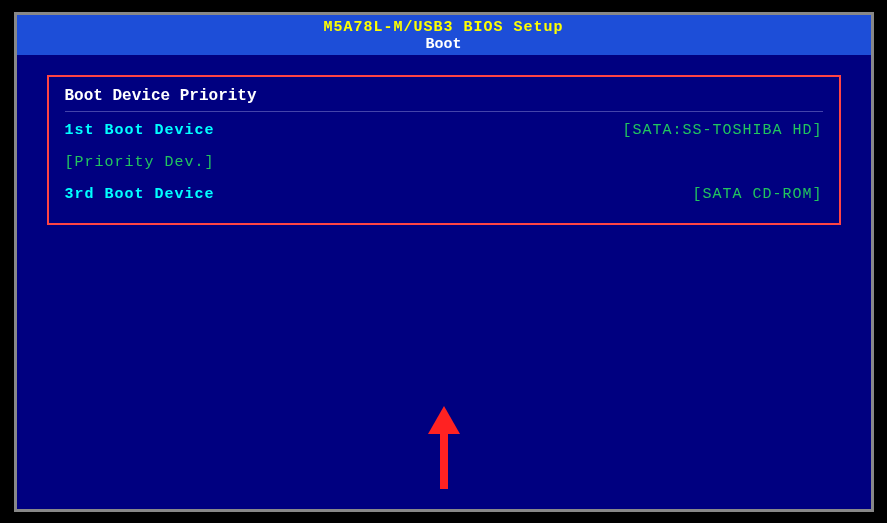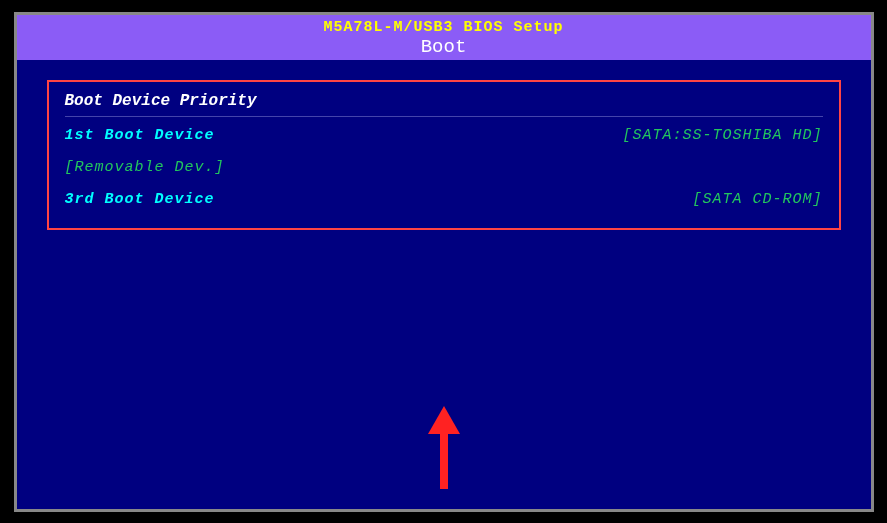--- a/index.html
+++ b/index.html
@@ -23,46 +23,45 @@
       width: 860px;
       height: 500px;
       background: #000080;
       border: 3px solid #888;
       position: relative;
       display: flex;
       flex-direction: column;
     }
 
     .header-bar {
-      background: #8b5cf6;
+      background: #1d4ed8;
       text-align: center;
       padding: 4px 0 2px 0;
     }
 
     .header-title {
       color: #ffff00;
       font-size: 15px;
       font-weight: bold;
       letter-spacing: 1px;
     }
 
     .header-subtitle {
       color: #ffffff;
-      font-size: 19px;
-      font-weight: normal;
+      font-size: 15px;
+      font-weight: bold;
     }
 
     .main-content {
       flex: 1;
       display: flex;
       align-items: flex-start;
       justify-content: flex-end;
       padding: 20px 30px;
       position: relative;
-      font-style: italic;
     }
 
     .boot-panel {
       width: 100%;
       border: 2px solid #ff4444;
       padding: 10px 16px 20px 16px;
       position: relative;
     }
 
     .panel-title {
@@ -136,21 +135,21 @@
   <div class="main-content">
     <div class="boot-panel">
       <div class="panel-title">Boot Device Priority</div>
 
       <div class="boot-entries">
         <div class="boot-entry">
           <span class="boot-label">1st Boot Device</span>
           <span class="boot-value">[SATA:SS-TOSHIBA HD]</span>
         </div>
         <div class="boot-entry">
-          <span class="boot-value">[Removable Dev.]</span>
+          <span class="boot-value">[Priority Dev.]</span>
         </div>
         <div class="boot-entry">
           <span class="boot-label">3rd Boot Device</span>
           <span class="boot-value">[SATA CD-ROM]</span>
         </div>
       </div>
     </div>
 
     <div class="arrow-wrapper">
       <div class="shaft"></div>

